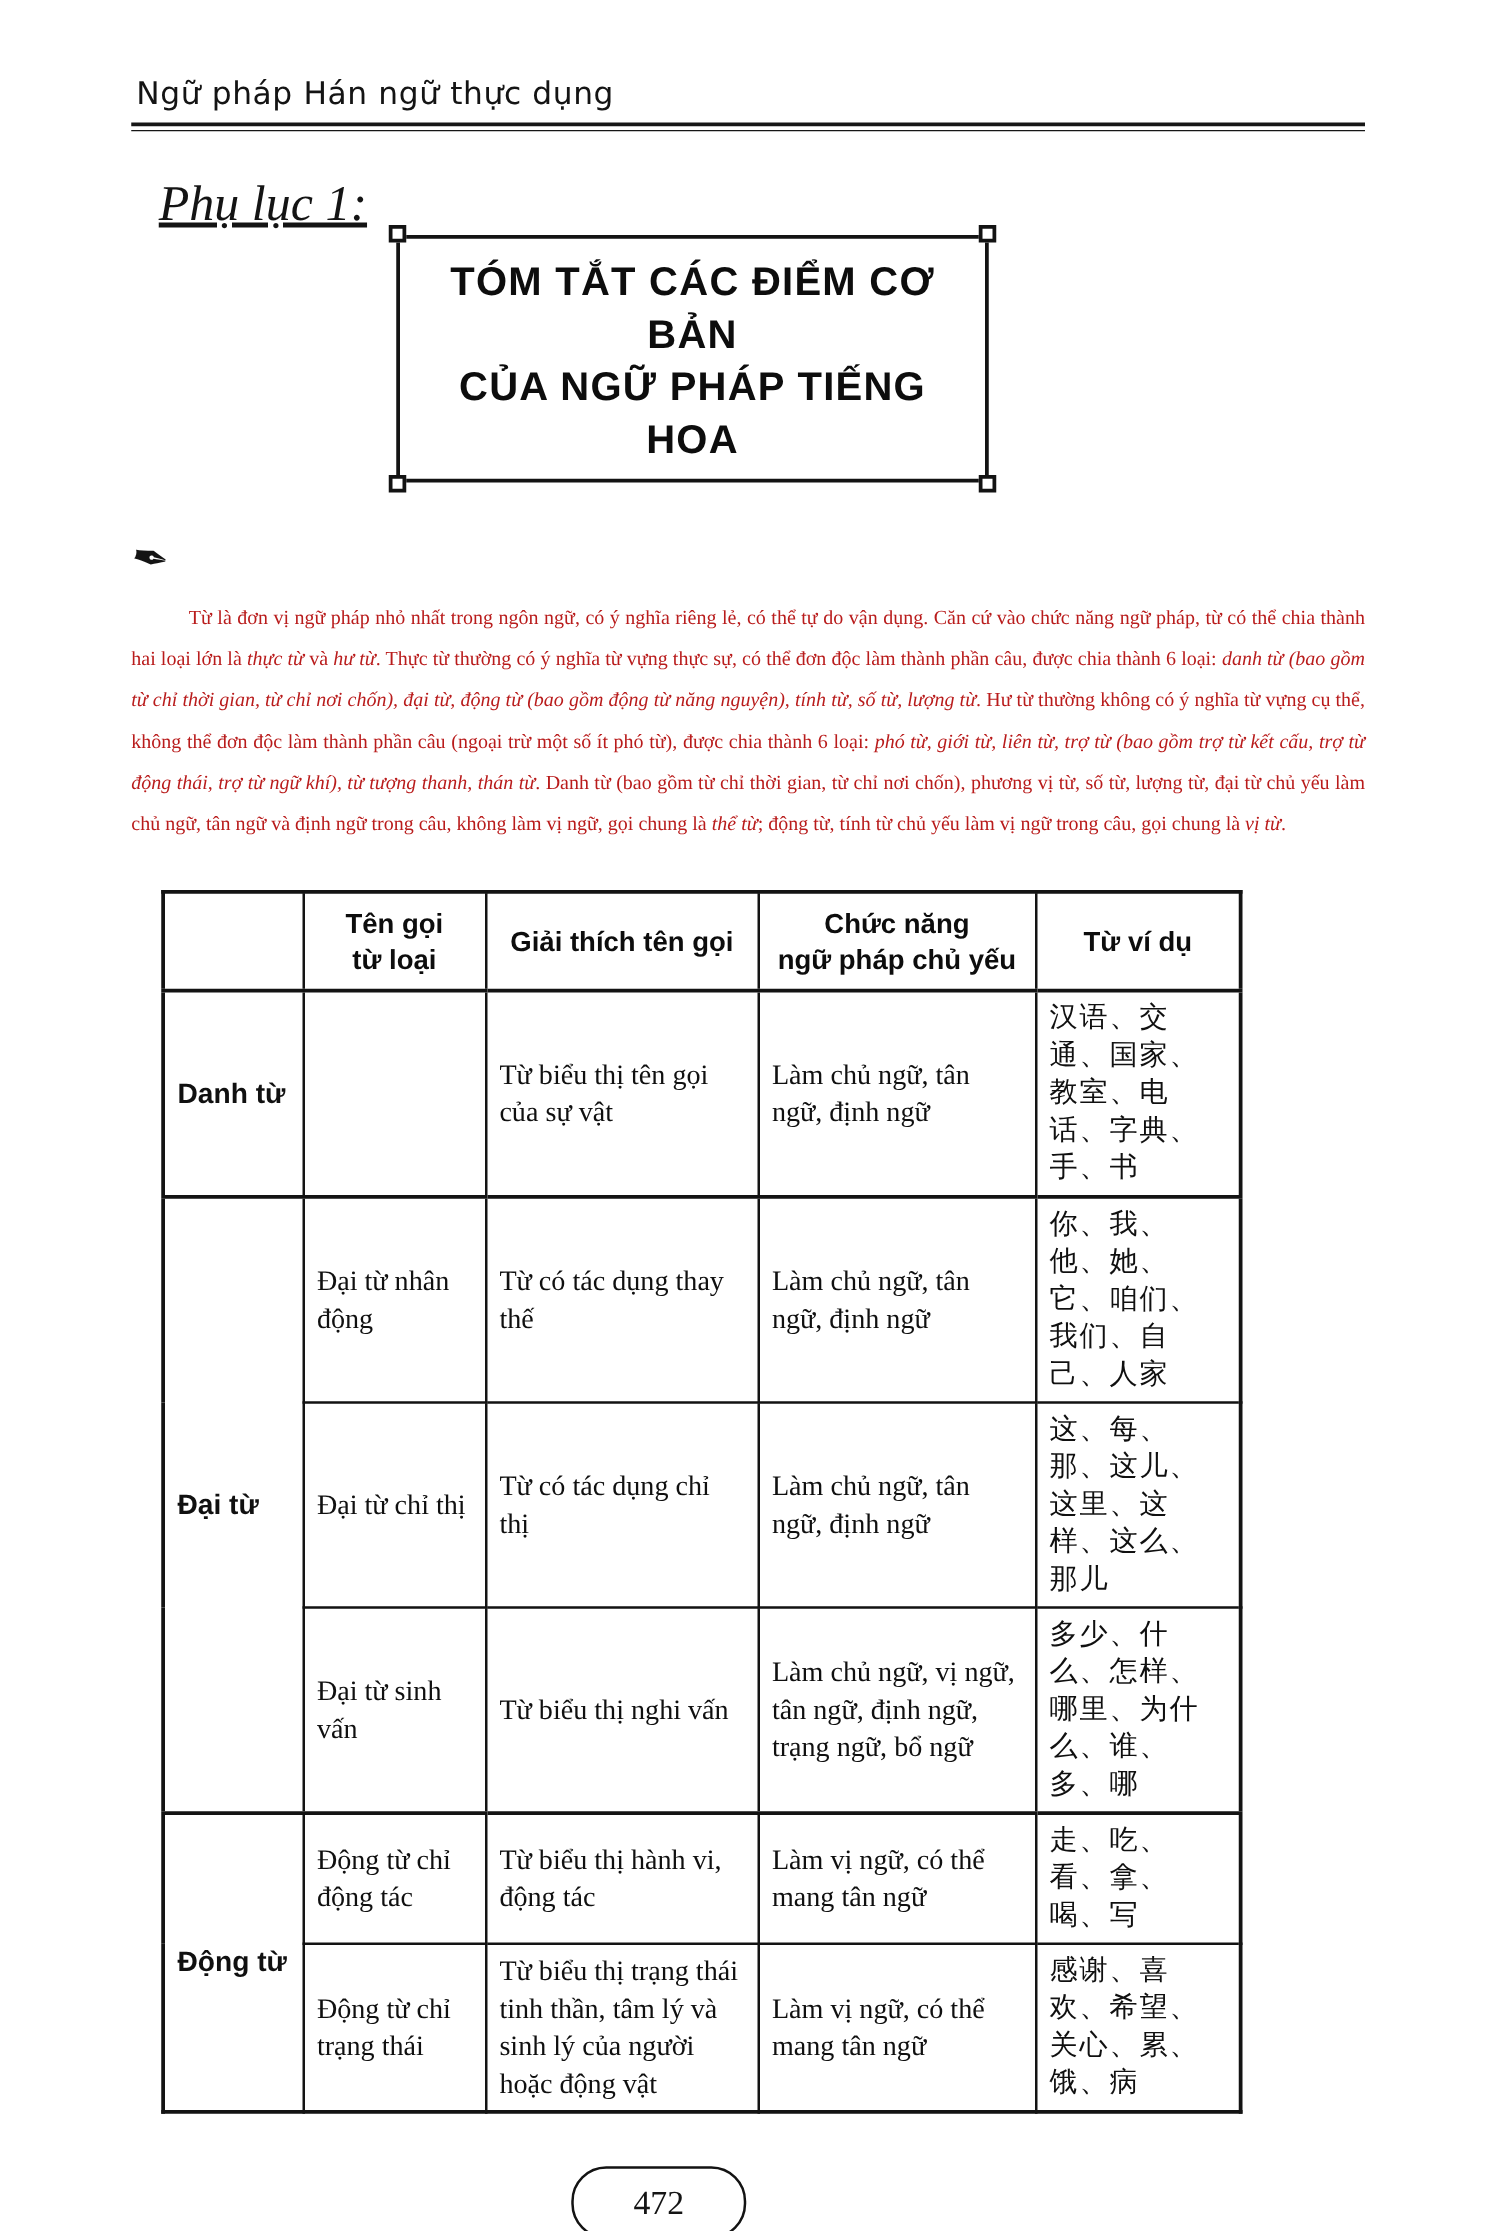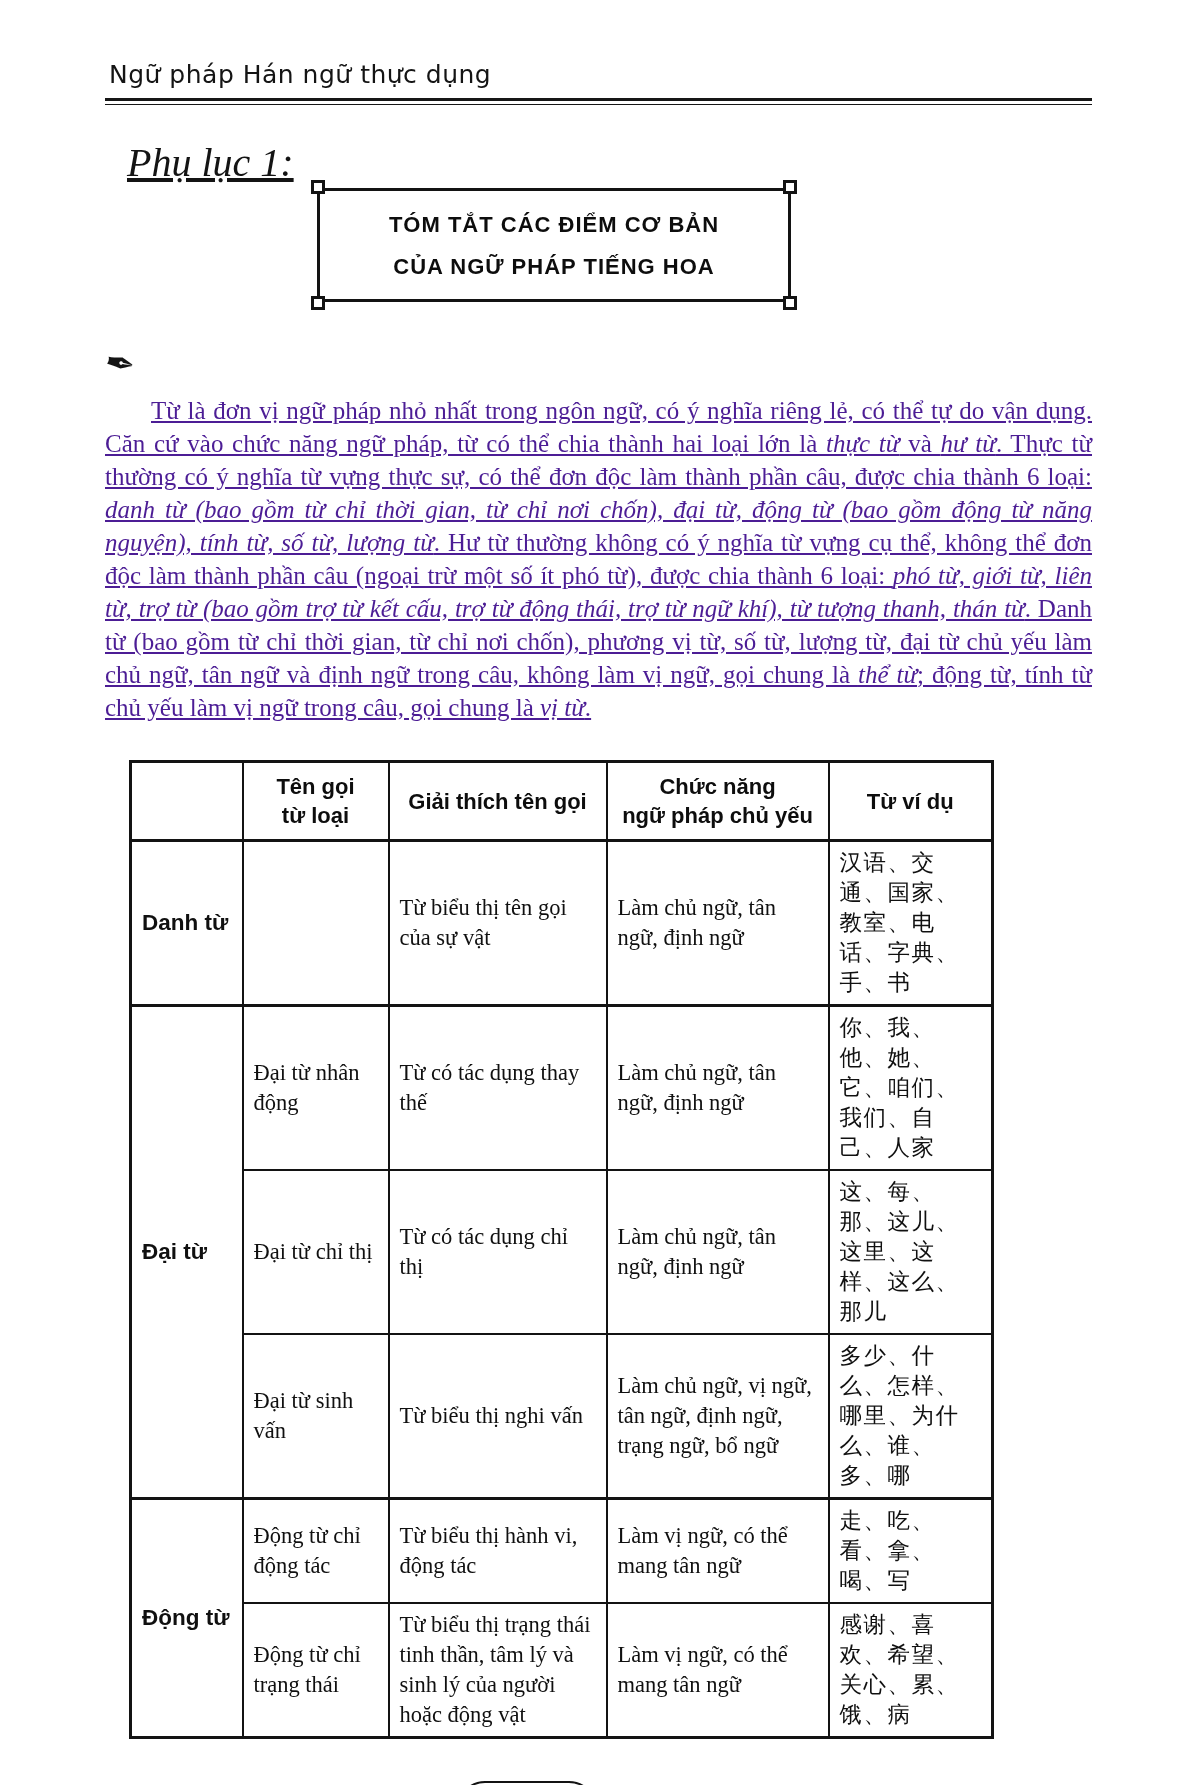--- a/index.html
+++ b/index.html
@@ -23,21 +23,21 @@
     font-family:"Liberation Serif", serif;
   }
 
   
   .title-box {
     position:relative; width:452px; margin:2px 0 0 212px;
     border:3px solid #131313; text-align:center; padding:13px 8px 11px;
     background:#fff;
   }
   .title-box .line {
-    font-family:"Liberation Sans", sans-serif; font-weight:800; font-size:22px;
+    font-family:"Liberation Sans", sans-serif; font-weight:800; font-size:32px;
     letter-spacing:1px; line-height:42px; color:#0d0d0d;
   }
   .csq { position:absolute; width:8px; height:8px; border:3px solid #131313; background:#fff; }
   .csq.tl { left:-9px; top:-11px; }
   .csq.tr { right:-9px; top:-11px; }
   .csq.bl { left:-9px; bottom:-11px; }
   .csq.br { right:-9px; bottom:-11px; }
 
   
   .section-head { margin-top:44px; display:flex; align-items:flex-start; gap:12px; padding-left:-12px; }
@@ -47,43 +47,43 @@
     font-family:"Liberation Sans", sans-serif; font-weight:700; font-size:29px;
     letter-spacing:.5px; color:#0d0d0d;
   }
   .hatch {
     height:9px; margin-top:3px;
     background:repeating-linear-gradient(60deg, #1c1c1c 0 2.5px, transparent 2.5px 7px);
   }
 
   
   .body-text {
-    margin:12px 0 0 0; font-size:25px; line-height:33px; text-align:justify;
-    text-indent:46px; color:#4c1d95;text-decoration:underline;
+    margin:12px 0 0 0; font-size:16px; line-height:33px; text-align:justify;
+    text-indent:46px; color:#b91c1c;
   }
   .body-text .it { font-style:italic; }
 
   
   .gram-table {
     margin:36px 0 0 24px; border-collapse:collapse; table-layout:fixed; width:862px;
     border:3px solid #131313;
   }
   .gram-table td {
     border:2px solid #131313; padding:6px 10px; font-size:22.5px; line-height:30px;
     vertical-align:middle; color:#101010; word-wrap:break-word;
   }
   .gram-table tr.thead td {
     font-family:"Liberation Sans", sans-serif; font-weight:700; text-align:center;
     white-space:pre-line; font-size:22px; line-height:29px; padding:9px 4px; color:#0d0d0d;
   }
   .group-cell {
     font-family:"Liberation Sans", sans-serif; font-weight:700; text-align:left;
     font-size:23px; color:#0d0d0d;
   }
-  .ex-cell { font-size:21.5px; line-height:35px; letter-spacing:1.5px; }
+  .ex-cell { font-size:21.5px; line-height:35px; letter-spacing:1.5px;font-family:Liberation Mono, monospace; }
   .gram-table tr.gsep td { border-top-width:3px; }
 
   
   .page-num {
     width:136px; height:54px; border:2px solid #131313; border-radius:28px;
     margin:42px 0 0 352px; display:flex; align-items:center; justify-content:center;
     font-size:27px; background:#fff;
   }
 </style>
 </head>

